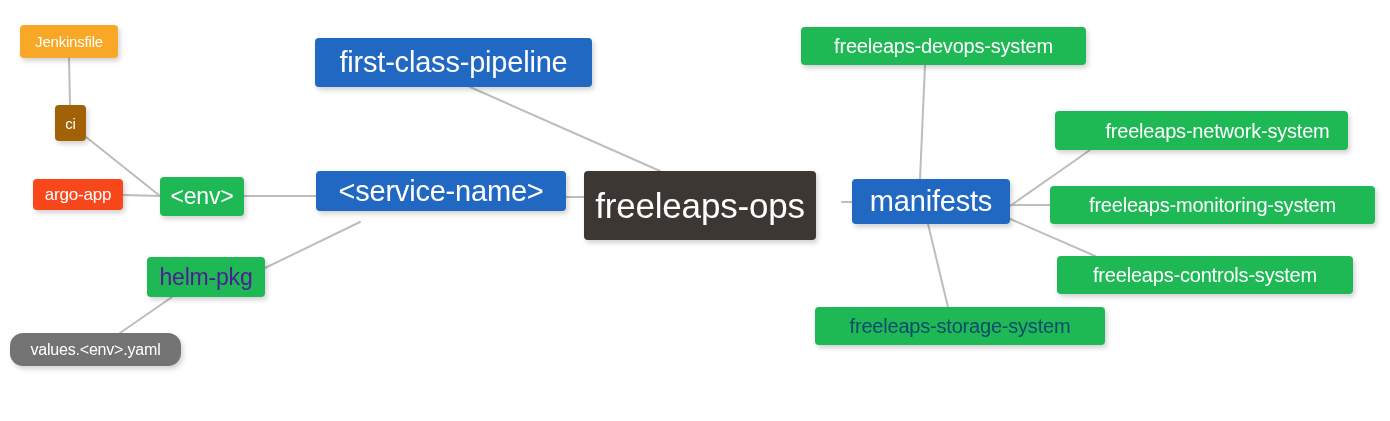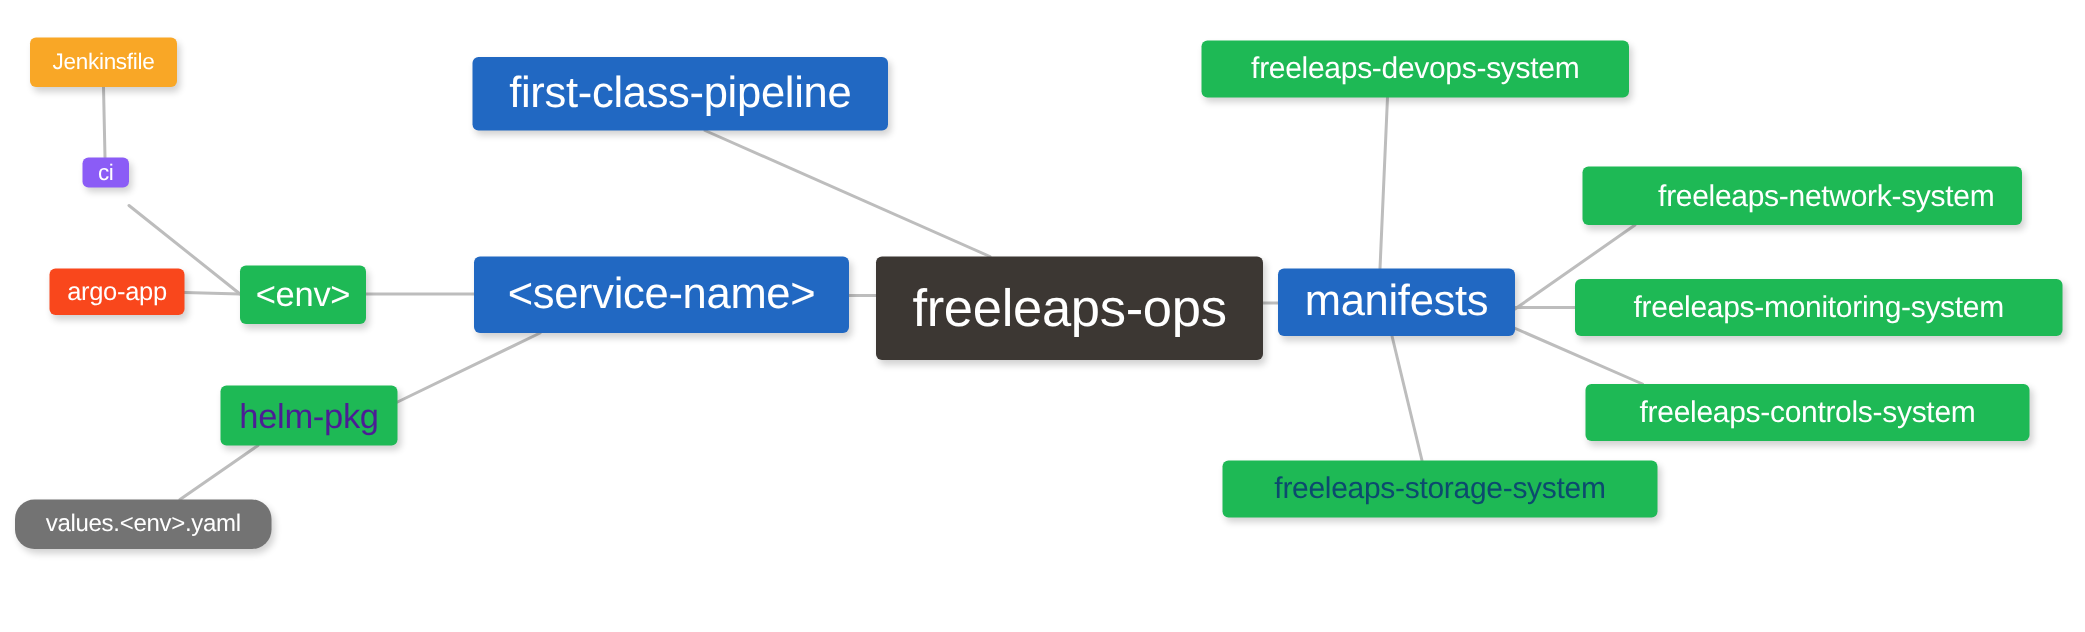--- a/index.html
+++ b/index.html
@@ -41,42 +41,42 @@
       <line x1="920" y1="179" x2="925" y2="65" stroke="#bdbdbd" stroke-width="2" stroke-linecap="round"></line>
       <line x1="1010" y1="206" x2="1090" y2="150" stroke="#bdbdbd" stroke-width="2" stroke-linecap="round"></line>
       <line x1="1010" y1="205" x2="1050" y2="205" stroke="#bdbdbd" stroke-width="2" stroke-linecap="round"></line>
       <line x1="1008" y1="218" x2="1095" y2="256" stroke="#bdbdbd" stroke-width="2" stroke-linecap="round"></line>
       <line x1="928" y1="224" x2="948" y2="307" stroke="#bdbdbd" stroke-width="2" stroke-linecap="round"></line>
     </svg>
   <div id="node-layer">
       <div class="node" style="left: 20px; top: 25px; width: 98px; height: 33px; font-size: 15px; background: rgb(249, 167, 38); color: rgb(255, 255, 255);">
         <span>Jenkinsfile</span>
       </div>
-      <div class="node" style="left: 55px; top: 105px; width: 31px; height: 20px; font-size: 15px; background: #8b5cf6; color: rgb(255, 255, 255);">
+      <div class="node" style="left: 55px; top: 105px; width: 31px; height: 36px; font-size: 15px; background: #a16207; color: rgb(255, 255, 255);">
         <span>ci</span>
       </div>
       <div class="node" style="left: 33px; top: 179px; width: 90px; height: 31px; font-size: 17px; background: rgb(249, 71, 28); color: rgb(255, 255, 255); text-align: right;">
         <span>argo-app</span>
       </div>
       <div class="node" style="left: 160px; top: 177px; width: 84px; height: 39px; font-size: 23px; background: rgb(30, 185, 85); color: rgb(255, 255, 255);">
         <span>&lt;env&gt;</span>
       </div>
       <div class="node" style="left: 147px; top: 257px; width: 118px; height: 40px; font-size: 23px; background: rgb(30, 185, 85); color: #4c1d95;">
         <span>helm-pkg</span>
       </div>
       <div class="node" style="left: 10px; top: 333px; width: 171px; height: 33px; font-size: 16px; background: #737373; color: rgb(255, 255, 255); border-radius: 13px;">
         <span>values.&lt;env&gt;.yaml</span>
       </div>
       <div class="node" style="left: 315px; top: 38px; width: 277px; height: 49px; font-size: 29px; background: rgb(33, 104, 194); color: rgb(255, 255, 255);">
         <span>first-class-pipeline</span>
       </div>
-      <div class="node" style="left: 316px; top: 171px; width: 250px; height: 51px; font-size: 29px; background: rgb(33, 104, 194); color: rgb(255, 255, 255);">
+      <div class="node" style="left: 316px; top: 171px; width: 250px; height: 40px; font-size: 29px; background: rgb(33, 104, 194); color: rgb(255, 255, 255);">
         <span>&lt;service-name&gt;</span>
       </div>
-      <div class="node" style="left: 584px; top: 171px; width: 258px; height: 69px; font-size: 35px; background: rgb(60, 55, 51); color: rgb(255, 255, 255);">
+      <div class="node" style="left: 584px; top: 171px; width: 232px; height: 69px; font-size: 35px; background: rgb(60, 55, 51); color: rgb(255, 255, 255);">
         <span>freeleaps-ops</span>
       </div>
       <div class="node" style="left: 852px; top: 179px; width: 158px; height: 45px; font-size: 29px; background: rgb(33, 104, 194); color: rgb(255, 255, 255);">
         <span>manifests</span>
       </div>
       <div class="node" style="left: 801px; top: 27px; width: 285px; height: 38px; font-size: 20px; background: rgb(30, 185, 85); color: rgb(255, 255, 255);">
         <span>freeleaps-devops-system</span>
       </div>
       <div class="node" style="left: 1055px; top: 111px; width: 293px; height: 39px; font-size: 20px; background: rgb(30, 185, 85); color: rgb(255, 255, 255); padding-left: 32px;">
         <span>freeleaps-network-system</span>

